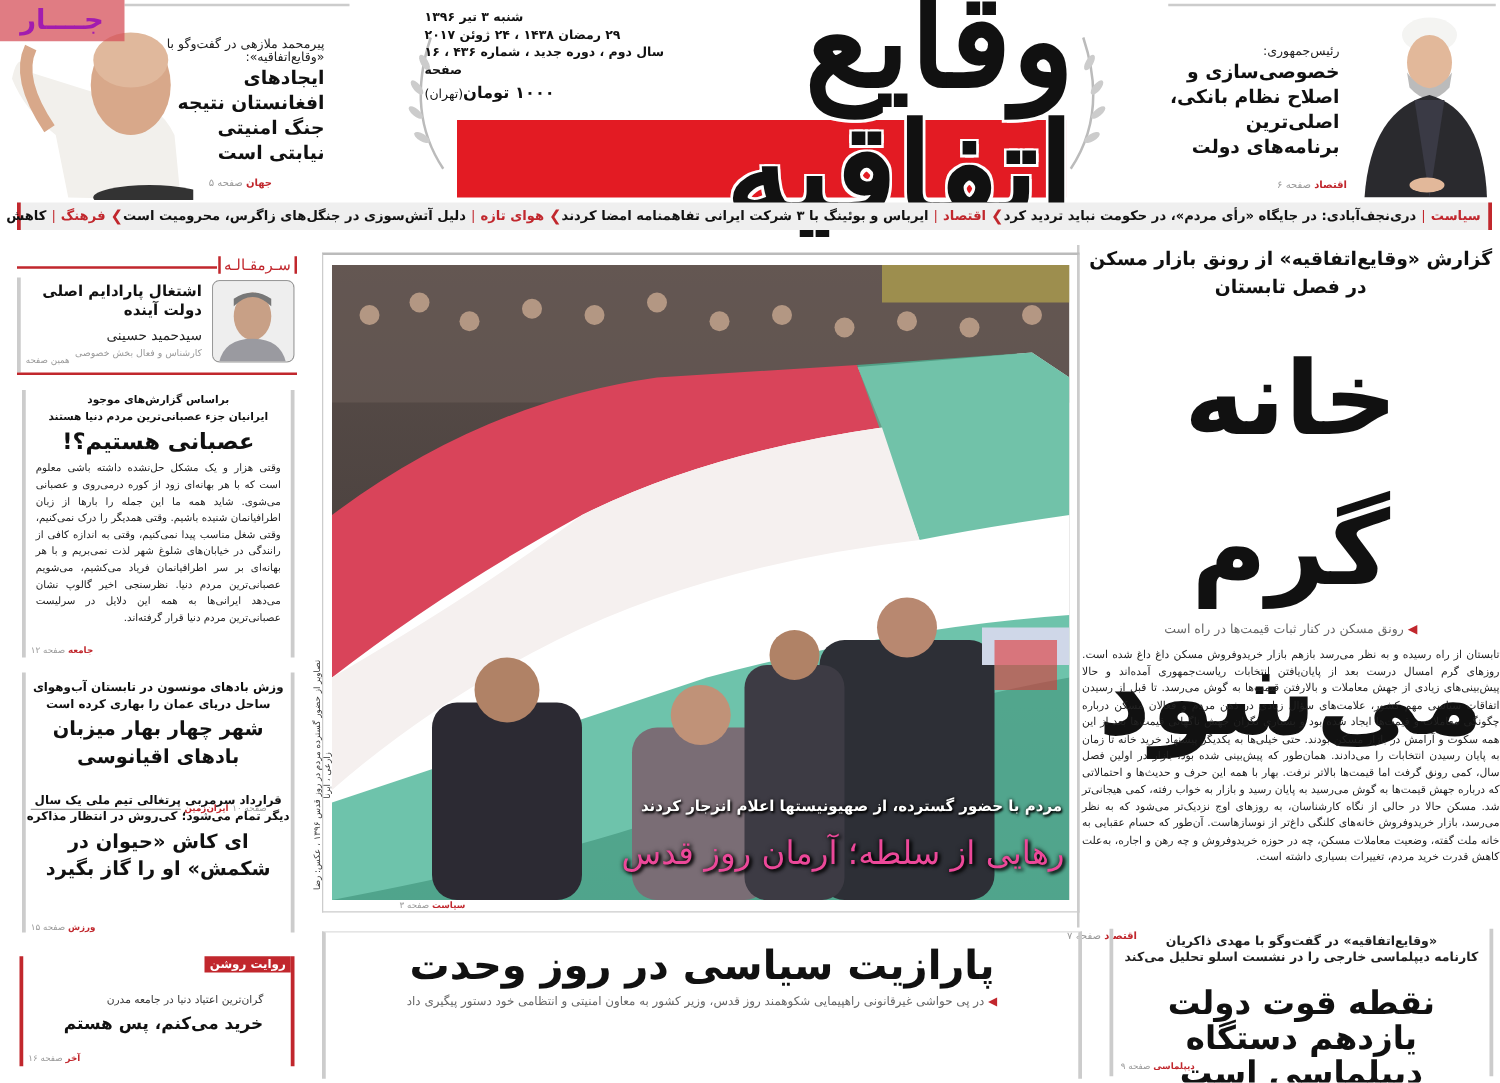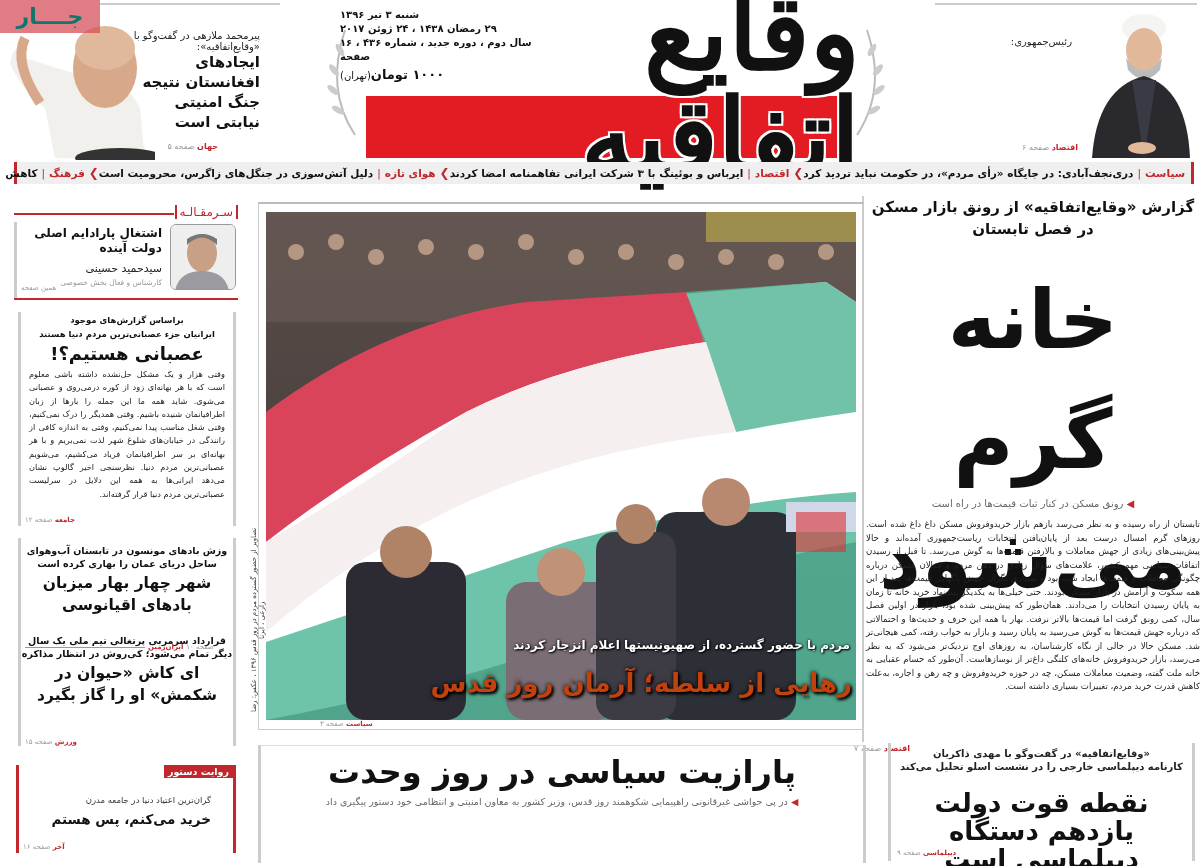--- a/index.html
+++ b/index.html
@@ -25,21 +25,21 @@
   .teaser-kicker { font-size: 10px; color: #222; }
   .teaser-headline { font-size: 15px; font-weight: bold; line-height: 20px; color: #111; }
   .teaser-ref { position: absolute; right: 122px; top: 143px; font-size: 8px; color: #999; }
   .teaser-ref .sec { color: #c1272d; font-weight: bold; }
 
   
   .teaser-left { left: 0; top: 0; width: 300px; height: 160px; }
   .teaser-left .frame { position: absolute; left: 100px; top: 3px; width: 180px; height: 2px; background: #ccc; }
   .teaser-left .photo { position: absolute; left: 5px; top: 18px; width: 150px; height: 142px; }
   .teaser-left .text { position: absolute; right: 40px; top: 30px; width: 130px; text-align: right; }
-  .jaar { position: absolute; left: 0; top: 0; width: 100px; height: 33px; background: rgba(214,80,90,0.75); color: #0f766e; font-weight: bold; font-size: 22px; display:flex; align-items:center; justify-content:center; }
+  .jaar { position: absolute; left: 0; top: 0; width: 100px; height: 33px; background: rgba(214,80,90,0.75); color: #a21caf; font-weight: bold; font-size: 22px; display:flex; align-items:center; justify-content:center; }
   .teaser-left .ref { position: absolute; right: 82px; top: 142px; font-size: 8px; color: #999; }
   .teaser-left .ref .sec { color: #c1272d; font-weight: bold; }
 
   
   .ticker { left: 14px; top: 162px; width: 1180px; height: 22px; background: #efefef; border-left: 3px solid #c1272d; border-right: 3px solid #c1272d; display: flex; align-items: center; justify-content: space-between; padding: 0 6px; }
   .tick-item { font-size: 10.5px; font-weight: bold; white-space: nowrap; color: #111; display:flex; align-items:center; gap:4px; }
   .tick-sec { color: #c1272d; }
   .tick-bar { color: #c1272d; font-weight: normal; }
   .tick-arrow { color: #c1272d; font-size: 12px; }
 
@@ -59,21 +59,21 @@
   .box-br .h { font-size: 26px; font-weight: bold; line-height: 28px; margin-top: 16px; }
   .box-br .ref { position: absolute; left: 6px; bottom: 4px; font-size: 7px; color: #999; }
   .box-br .ref .sec { color: #c1272d; font-weight:bold; }
 
   
   .center-box { left: 258px; top: 202px; width: 606px; height: 528px; border: 1px solid #ccc; border-top: 2px solid #bbb; }
   .center-photo { left: 266px; top: 212px; width: 590px; height: 508px; overflow: hidden; }
   .center-photo svg { width: 100%; height: 100%; display: block; }
   .photo-credit { left: 250px; top: 520px; width: 24px; height: 200px; writing-mode: vertical-rl; transform: rotate(180deg); font-size: 7px; color: #333; text-align: center; }
   .photo-kicker { right: 350px; top: 638px; font-size: 12px; font-weight: bold; color: #fff; text-shadow: 0 0 3px #000, 1px 1px 2px #000; white-space: nowrap; }
-  .photo-headline { right: 348px; top: 668px; font-size: 26px; font-weight: bold; color: #c2410c; text-shadow: 0 0 4px #000, 2px 2px 3px #000; white-space: nowrap; }
+  .photo-headline { right: 348px; top: 668px; font-size: 26px; font-weight: normal; color: #ec4899; text-shadow: 0 0 4px #000, 2px 2px 3px #000; white-space: nowrap; }
   .center-ref { left: 320px; top: 720px; font-size: 7px; color: #999; }
   .center-ref .sec { color: #c1272d; font-weight: bold; }
 
   .center-bottom { left: 258px; top: 745px; width: 608px; height: 118px; border-left: 3px solid #ccc; border-right: 3px solid #ccc; border-top: 1px solid #ddd; text-align: center; }
   .cb-kicker { margin-top: 12px; font-size: 12px; font-weight: bold; }
   .cb-headline { margin-top: 6px; font-size: 32px; font-weight: bold; line-height: 40px; }
   .cb-sub { margin-top: 4px; font-size: 9.5px; color: #666; }
   .cb-sub .tri { color: #c1272d; }
   .editorial-title-bar { left: 14px; top: 207px; width: 224px; height: 14px; }
   .editorial-title-bar .line { position:absolute; left: 0; top: 6px; width: 160px; height: 2px; background: #c1272d; }
@@ -172,20 +172,21 @@
       <ellipse cx="62" cy="20" rx="22" ry="14" fill="#f4f4f2"></ellipse>
       <ellipse cx="62" cy="42" rx="18" ry="22" fill="#e2b89a"></ellipse>
       <path d="M44 50 Q62 75 80 50 L78 62 Q62 80 46 62 Z" fill="#bbb"></path>
       <path d="M10 150 Q15 80 62 68 Q105 80 108 150 Z" fill="#2a2a2e"></path>
       <path d="M50 72 L62 150 L74 72 Z" fill="#3a3a45"></path>
       <ellipse cx="60" cy="140" rx="14" ry="6" fill="#e2b89a"></ellipse>
     </svg>
   </div>
   <div class="teaser-text">
     <div class="teaser-kicker">رئیس‌جمهوری:</div>
+    <div class="teaser-headline">خصوصی‌سازی و اصلاح نظام بانکی، اصلی‌ترین برنامه‌های دولت</div>
   </div>
   <div class="teaser-ref">
     <span class="sec">اقتصاد</span>
     <span>صفحه ۶</span>
   </div>
 </div>
 
 <div class="abs ticker">
   <div class="tick-item">
     <span class="tick-sec">سیاست</span>
@@ -342,20 +343,20 @@
   </div>
   <div class="k2">قرارداد سرمربی پرتغالی تیم ملی یک سال دیگر تمام می‌شود؛ کی‌روش در انتظار مذاکره</div>
   <div class="h">ای کاش «حیوان در شکمش» او را گاز بگیرد</div>
   <div class="ref2">
     <span class="sec">ورزش</span>
     <span>صفحه ۱۵</span>
   </div>
 </div>
 
 <div class="abs box-l3">
-  <div class="tag">روایت دستور</div>
+  <div class="tag">روایت روشن</div>
   <div class="k">گران‌ترین اعتیاد دنیا در جامعه مدرن</div>
   <div class="h">خرید می‌کنم، پس هستم</div>
   <div class="ref">
     <span class="sec">آخر</span>
     <span>صفحه ۱۶</span>
   </div>
 </div>
 
 </body></html>

